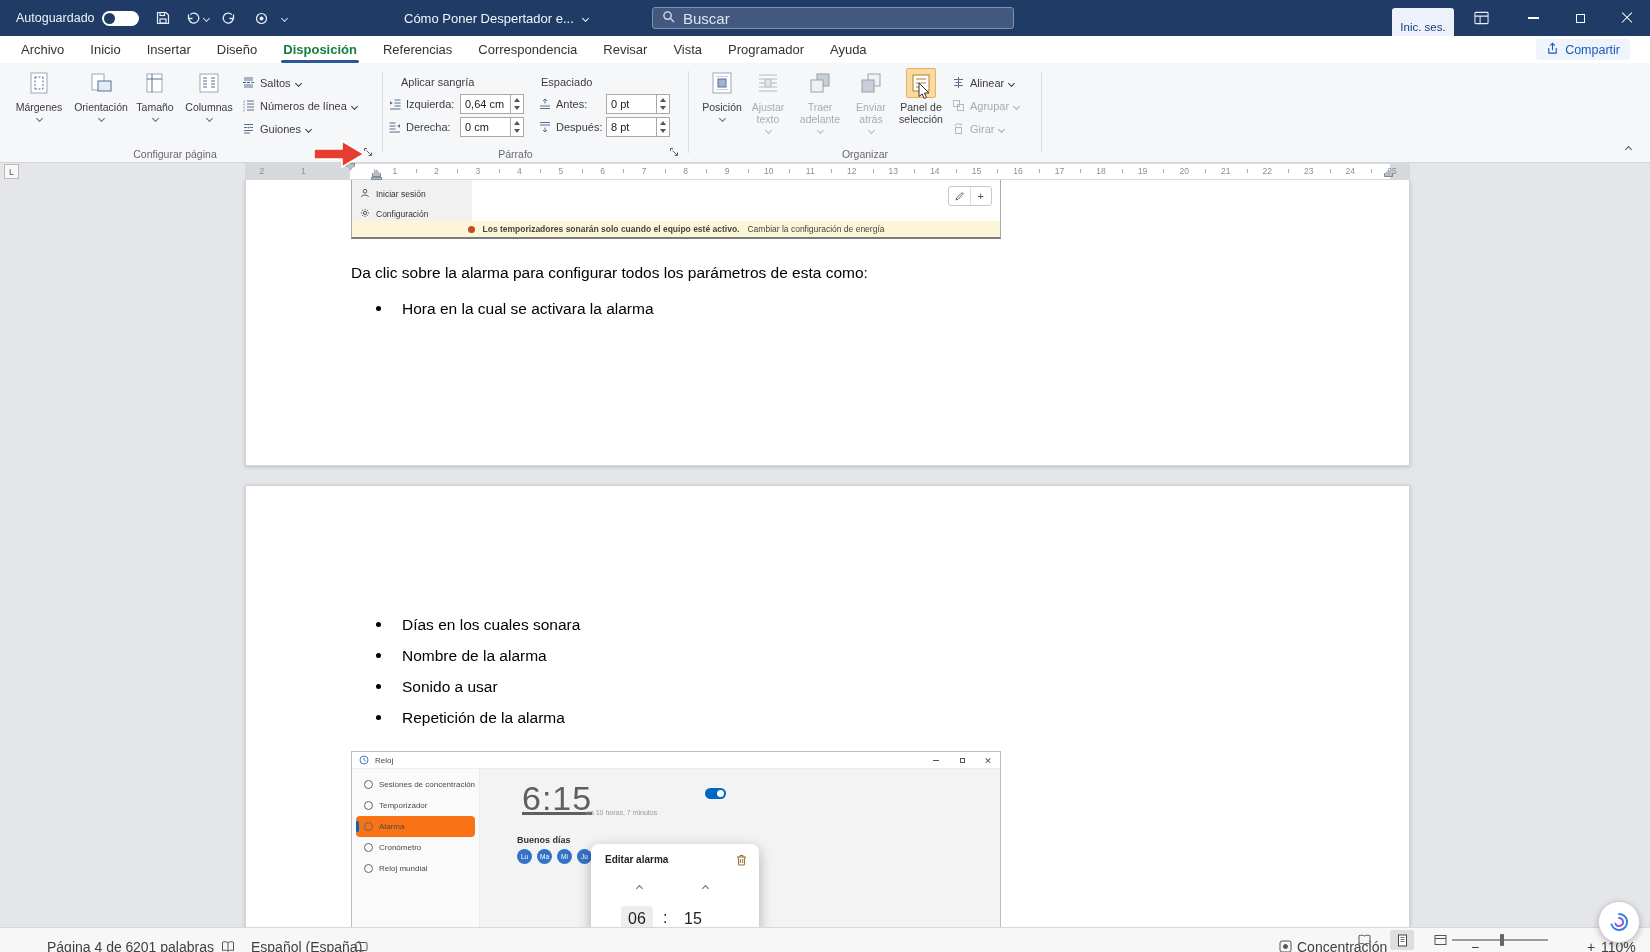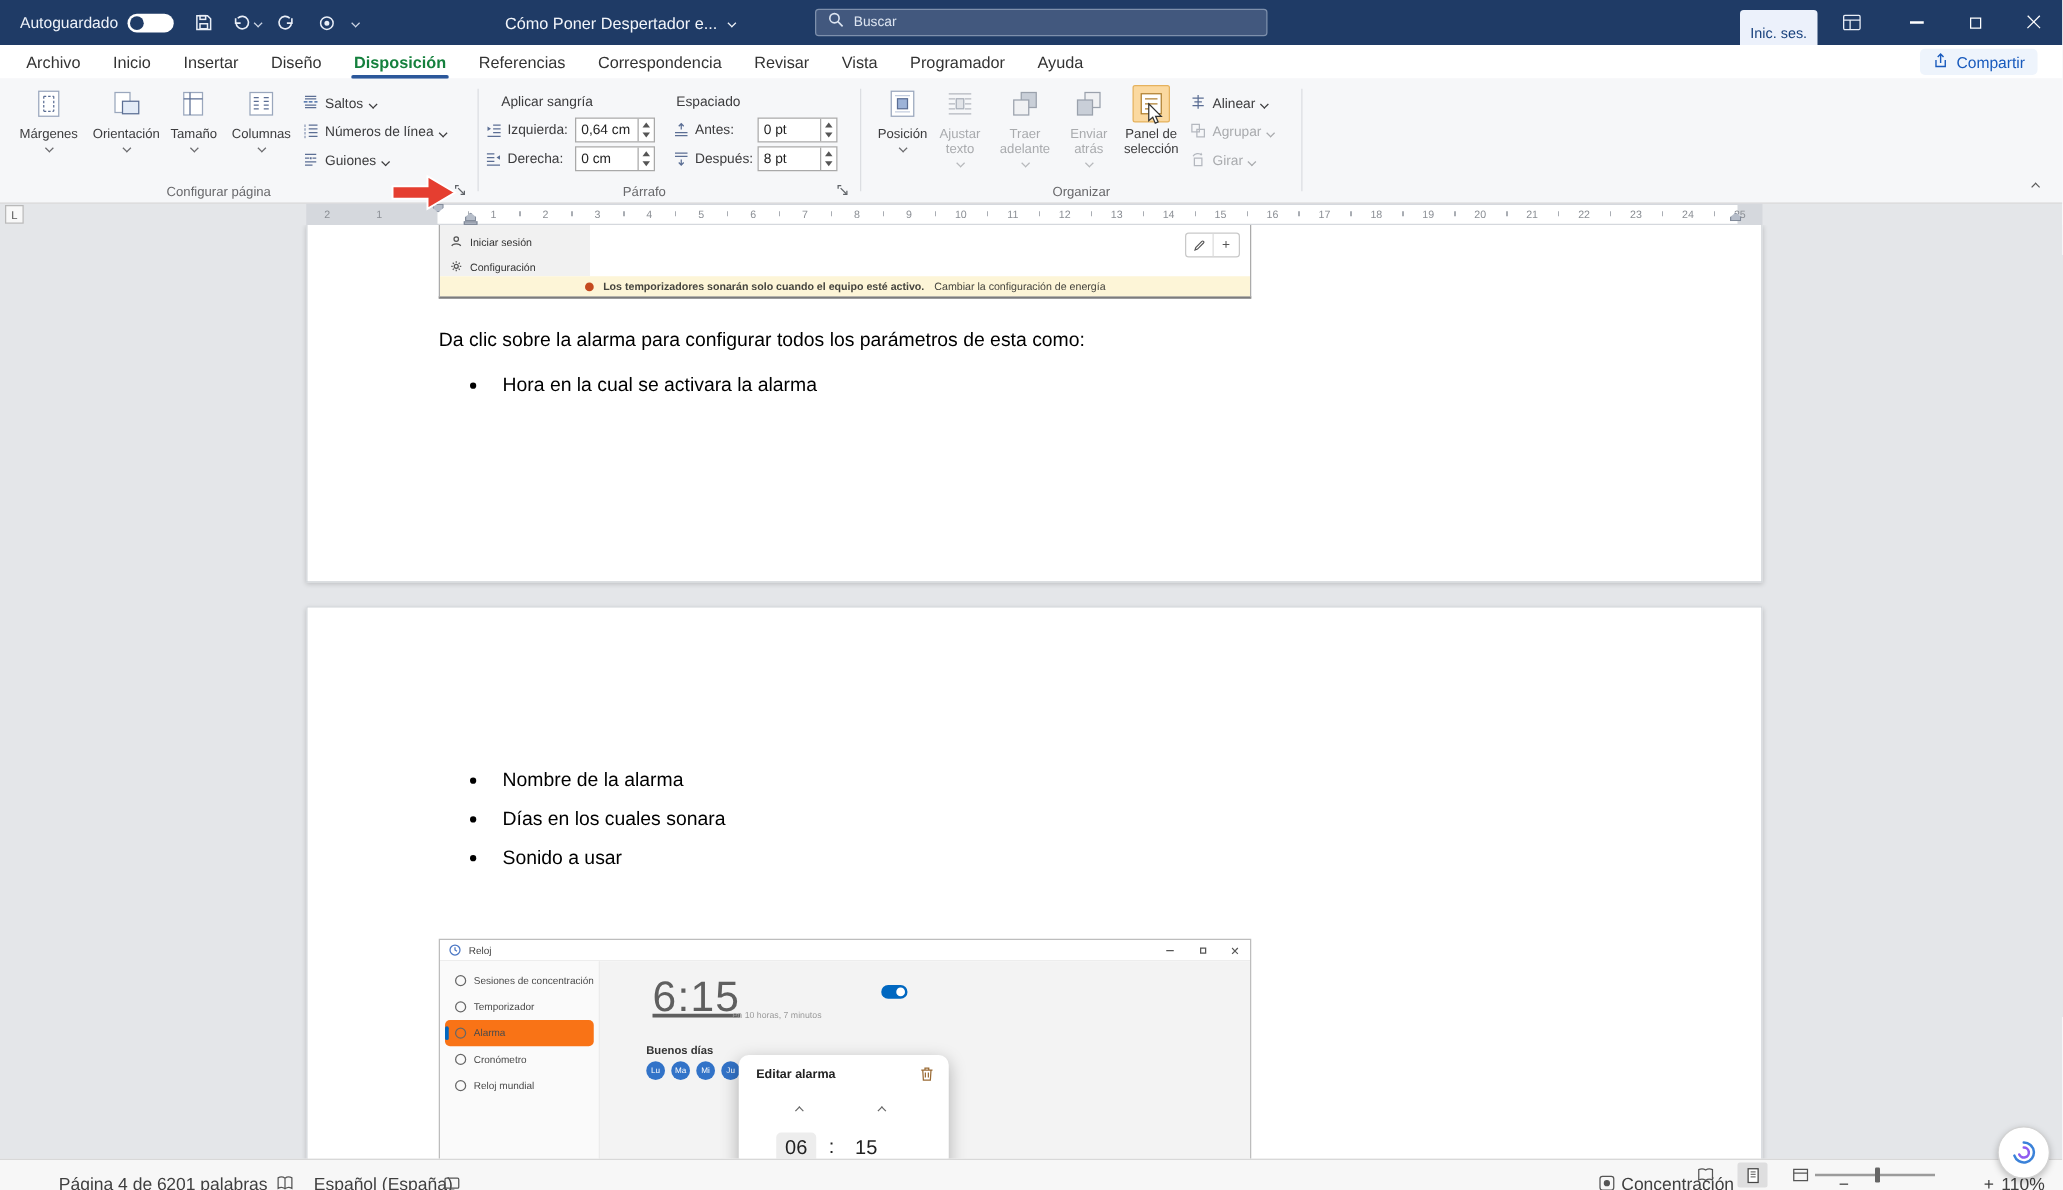--- a/index.html
+++ b/index.html
@@ -11,21 +11,21 @@
   .titlebar { position:absolute; top:0; left:0; right:0; height:36px; background:#1f3b66; color:#fff; }
   .tb-abs { position:absolute; top:0; height:36px; display:flex; align-items:center; }
   .tb-autosave { left:16px; font-size:12.5px; color:#eef2f9; }
   .tb-toggle { position:absolute; left:102px; top:11px; width:37px; height:15px; background:#fff; border-radius:8px; }
   .tb-toggle .knob { position:absolute; left:2px; top:2px; width:11px; height:11px; border-radius:50%; background:#1f3b66; }
   .tb-ic { position:absolute; top:0; width:26px; height:36px; display:flex; align-items:center; justify-content:center; }
   .tb-title { position:absolute; left:404px; top:0; height:36px; display:flex; align-items:center; gap:9px; font-size:13px; color:#f2f5fa; }
   .chev { display:inline-block; width:5px; height:5px; border-right:1.2px solid currentColor; border-bottom:1.2px solid currentColor; transform:rotate(45deg); }
   .chev.up { transform:rotate(-135deg); }
   .tb-search { position:absolute; left:652px; top:7px; width:362px; height:22px; background:#42587e; border:1px solid #7e90ac; border-radius:3px; display:flex; align-items:center; padding:0 9px; gap:8px; }
-  .tb-search input { flex:1; background:transparent; border:none; outline:none; color:#fef9c3; font-size:11px; font-family:"Liberation Sans",sans-serif; }
+  .tb-search input { flex:1; background:transparent; border:none; outline:none; color:#fef9c3; font-size:15px; font-family:"Liberation Sans",sans-serif; }
   .tb-search input::placeholder { color:#dde5f1; }
   .tb-signin { position:absolute; left:1392px; top:8px; width:62px; height:38px; background:#ecf1fb; color:#17407c; border-radius:3px; font-size:11.5px; display:flex; align-items:center; justify-content:center; }
   .winbtn { position:absolute; top:0; height:36px; display:flex; align-items:center; justify-content:center; }
   .minbar { width:11px; height:1.5px; background:#fff; }
   .maxbox { width:9px; height:9px; border:1.2px solid #fff; }
   .xwrap { position:relative; width:12px; height:12px; }
   .xwrap i { position:absolute; left:-1px; top:5px; width:14px; height:1.3px; background:#fff; }
   .xwrap i:first-child { transform:rotate(45deg); } .xwrap i:last-child { transform:rotate(-45deg); }
 
   
@@ -634,33 +634,37 @@
             <span class="btext">Hora en la cual se activara la alarma</span>
           </div>
         </div>
     </div>
 
     <div class="page page2">
       <div class="bullets" style="top:123px">
 
           <div class="bullet-row">
             <span class="dot"></span>
-            <span class="btext">Nombre de la alarma</span>
+            <span class="btext">Días en los cuales sonara</span>
           </div>
 
           <div class="bullet-row">
             <span class="dot"></span>
-            <span class="btext">Días en los cuales sonara</span>
+            <span class="btext">Nombre de la alarma</span>
           </div>
 
           <div class="bullet-row">
             <span class="dot"></span>
             <span class="btext">Sonido a usar</span>
           </div>
 
+          <div class="bullet-row">
+            <span class="dot"></span>
+            <span class="btext">Repetición de la alarma</span>
+          </div>
         </div>
 
       <div class="shot2">
         <div class="s2title">
           <span style="margin-left:7px;display:flex">
               <svg width="10" height="10" viewBox="0 0 10 10" fill="none" stroke="#4a76c4">
                 <circle cx="5" cy="5" r="4"></circle>
                 <path d="M5 2.8V5l1.6 1"></path>
               </svg>
             </span>

